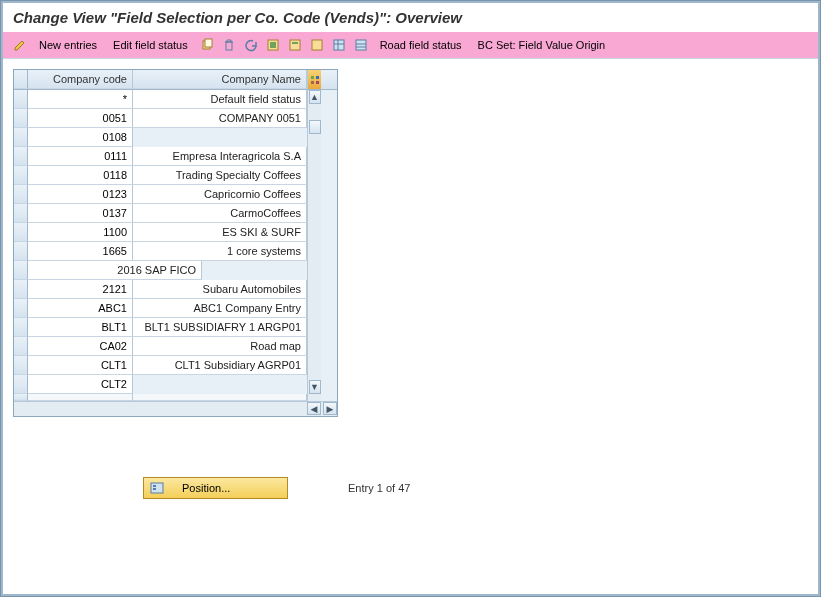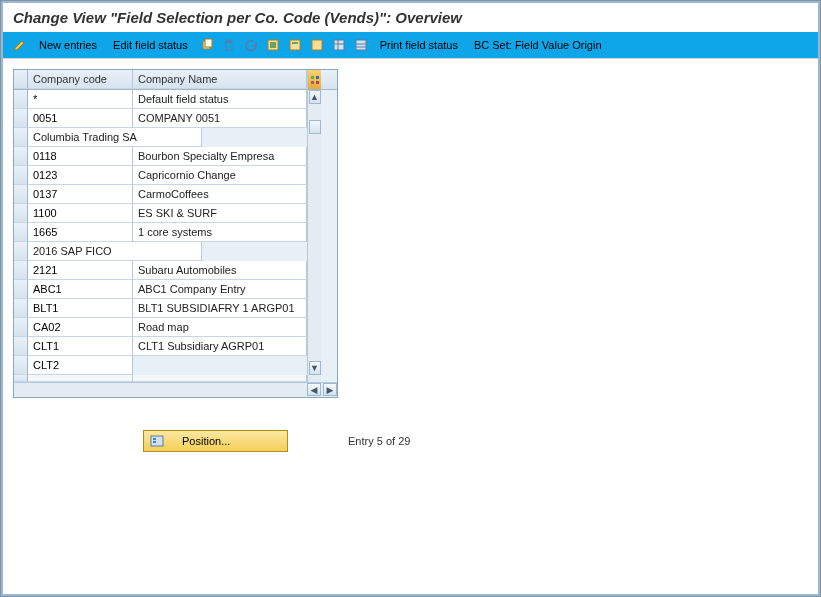--- a/index.html
+++ b/index.html
@@ -26,36 +26,37 @@
       font-style: italic;
       color: #333;
       background:#fff;
     }
     .toolbar {
       padding: 4px 8px;
       display: flex;
       align-items: center;
       gap: 4px;
       border-bottom: 1px solid #c9d8e4;
-      background:#0ea5e9;
+      background:#f9a8d4;
     }
     .toolbar .tlabel {
       margin: 0 6px;
       cursor: pointer;
     }
     .tb-icon {
       width: 18px;
       height: 18px;
       display: inline-flex;
       align-items: center;
       justify-content: center;
       cursor: pointer;
     }
     .content {
       padding: 10px;
+      text-align: right;
     }
     .table-wrap {
       width: 325px;
       border: 1px solid #8ba6bd;
       background: #e8f0f7;
     }
     .table-header-row, .table-row {
       display: flex;
       align-items: stretch;
     }
@@ -127,21 +128,21 @@
       width:14px;height:13px;
       display:flex;align-items:center;justify-content:center;
       background: linear-gradient(#f4f8fb,#d5e3ef);
       border:1px solid #9fb8cd;
       cursor:pointer;font-size:9px;color:#456;
       margin-left:2px;
     }
     .footer-row{
       display:flex;
       align-items:center;
-      margin-top:32px;
+      margin-top:60px;
       padding-left:130px;
       gap:60px;
     }
     .position-btn{
       width:145px;
       height:22px;
       background: linear-gradient(#fbe7a0,#f4cf59);
       border:1px solid #b28c1f;
       display:flex;
       align-items:center;
@@ -215,21 +216,21 @@
         </svg>
     </span>
     <span class="tb-icon">
       <svg width="14" height="14" viewBox="0 0 14 14">
           <rect x="2" y="2" width="10" height="10" fill="#cfe2f0" stroke="#5b7ca3"></rect>
           <line x1="2" y1="6" x2="12" y2="6" stroke="#5b7ca3"></line>
           <line x1="2" y1="9" x2="12" y2="9" stroke="#5b7ca3"></line>
         </svg>
     </span>
 
-    <span class="tlabel">Print field status</span>
+    <span class="tlabel">Road field status</span>
     <span class="tlabel">BC Set: Field Value Origin</span>
   </div>
 
   <div class="content">
     <div class="table-wrap">
       <div class="table-header-row">
         <div class="row-sel"></div>
         <div class="th col-code">Company code</div>
         <div class="th col-name">Company Name</div>
         <div class="corner-cfg">
@@ -250,31 +251,36 @@
               <div class="td col-code">*</div>
               <div class="td col-name">Default field status</div>
             </div>
             <div class="table-row">
               <div class="row-sel"></div>
               <div class="td col-code">0051</div>
               <div class="td col-name">COMPANY 0051</div>
             </div>
             <div class="table-row">
               <div class="row-sel"></div>
-              <div class="td col-name">Columbia Trading SA</div>
+              <div class="td col-code">0108</div>
+            </div>
+            <div class="table-row">
+              <div class="row-sel"></div>
+              <div class="td col-code">0111</div>
+              <div class="td col-name">Empresa Interagricola S.A</div>
             </div>
             <div class="table-row">
               <div class="row-sel"></div>
               <div class="td col-code">0118</div>
-              <div class="td col-name">Bourbon Specialty Empresa</div>
+              <div class="td col-name">Trading Specialty Coffees</div>
             </div>
             <div class="table-row">
               <div class="row-sel"></div>
               <div class="td col-code">0123</div>
-              <div class="td col-name">Capricornio Change</div>
+              <div class="td col-name">Capricornio Coffees</div>
             </div>
             <div class="table-row">
               <div class="row-sel"></div>
               <div class="td col-code">0137</div>
               <div class="td col-name">CarmoCoffees</div>
             </div>
             <div class="table-row">
               <div class="row-sel"></div>
               <div class="td col-code">1100</div>
               <div class="td col-name">ES SKI &amp; SURF</div>
@@ -343,16 +349,16 @@
       <div class="position-btn">
         <span class="picon">
           <svg width="14" height="14" viewBox="0 0 14 14">
               <rect x="1" y="2" width="12" height="10" fill="#cfe2f0" stroke="#5b7ca3"></rect>
               <rect x="3" y="4" width="3" height="2" fill="#5b7ca3"></rect>
               <rect x="3" y="7" width="3" height="2" fill="#5b7ca3"></rect>
             </svg>
         </span>
         <span class="ptext">Position...</span>
       </div>
-      <div class="entry-label">Entry 5 of 29</div>
+      <div class="entry-label">Entry 1 of 47</div>
     </div>
   </div>
 </div>
 
 </body></html>

